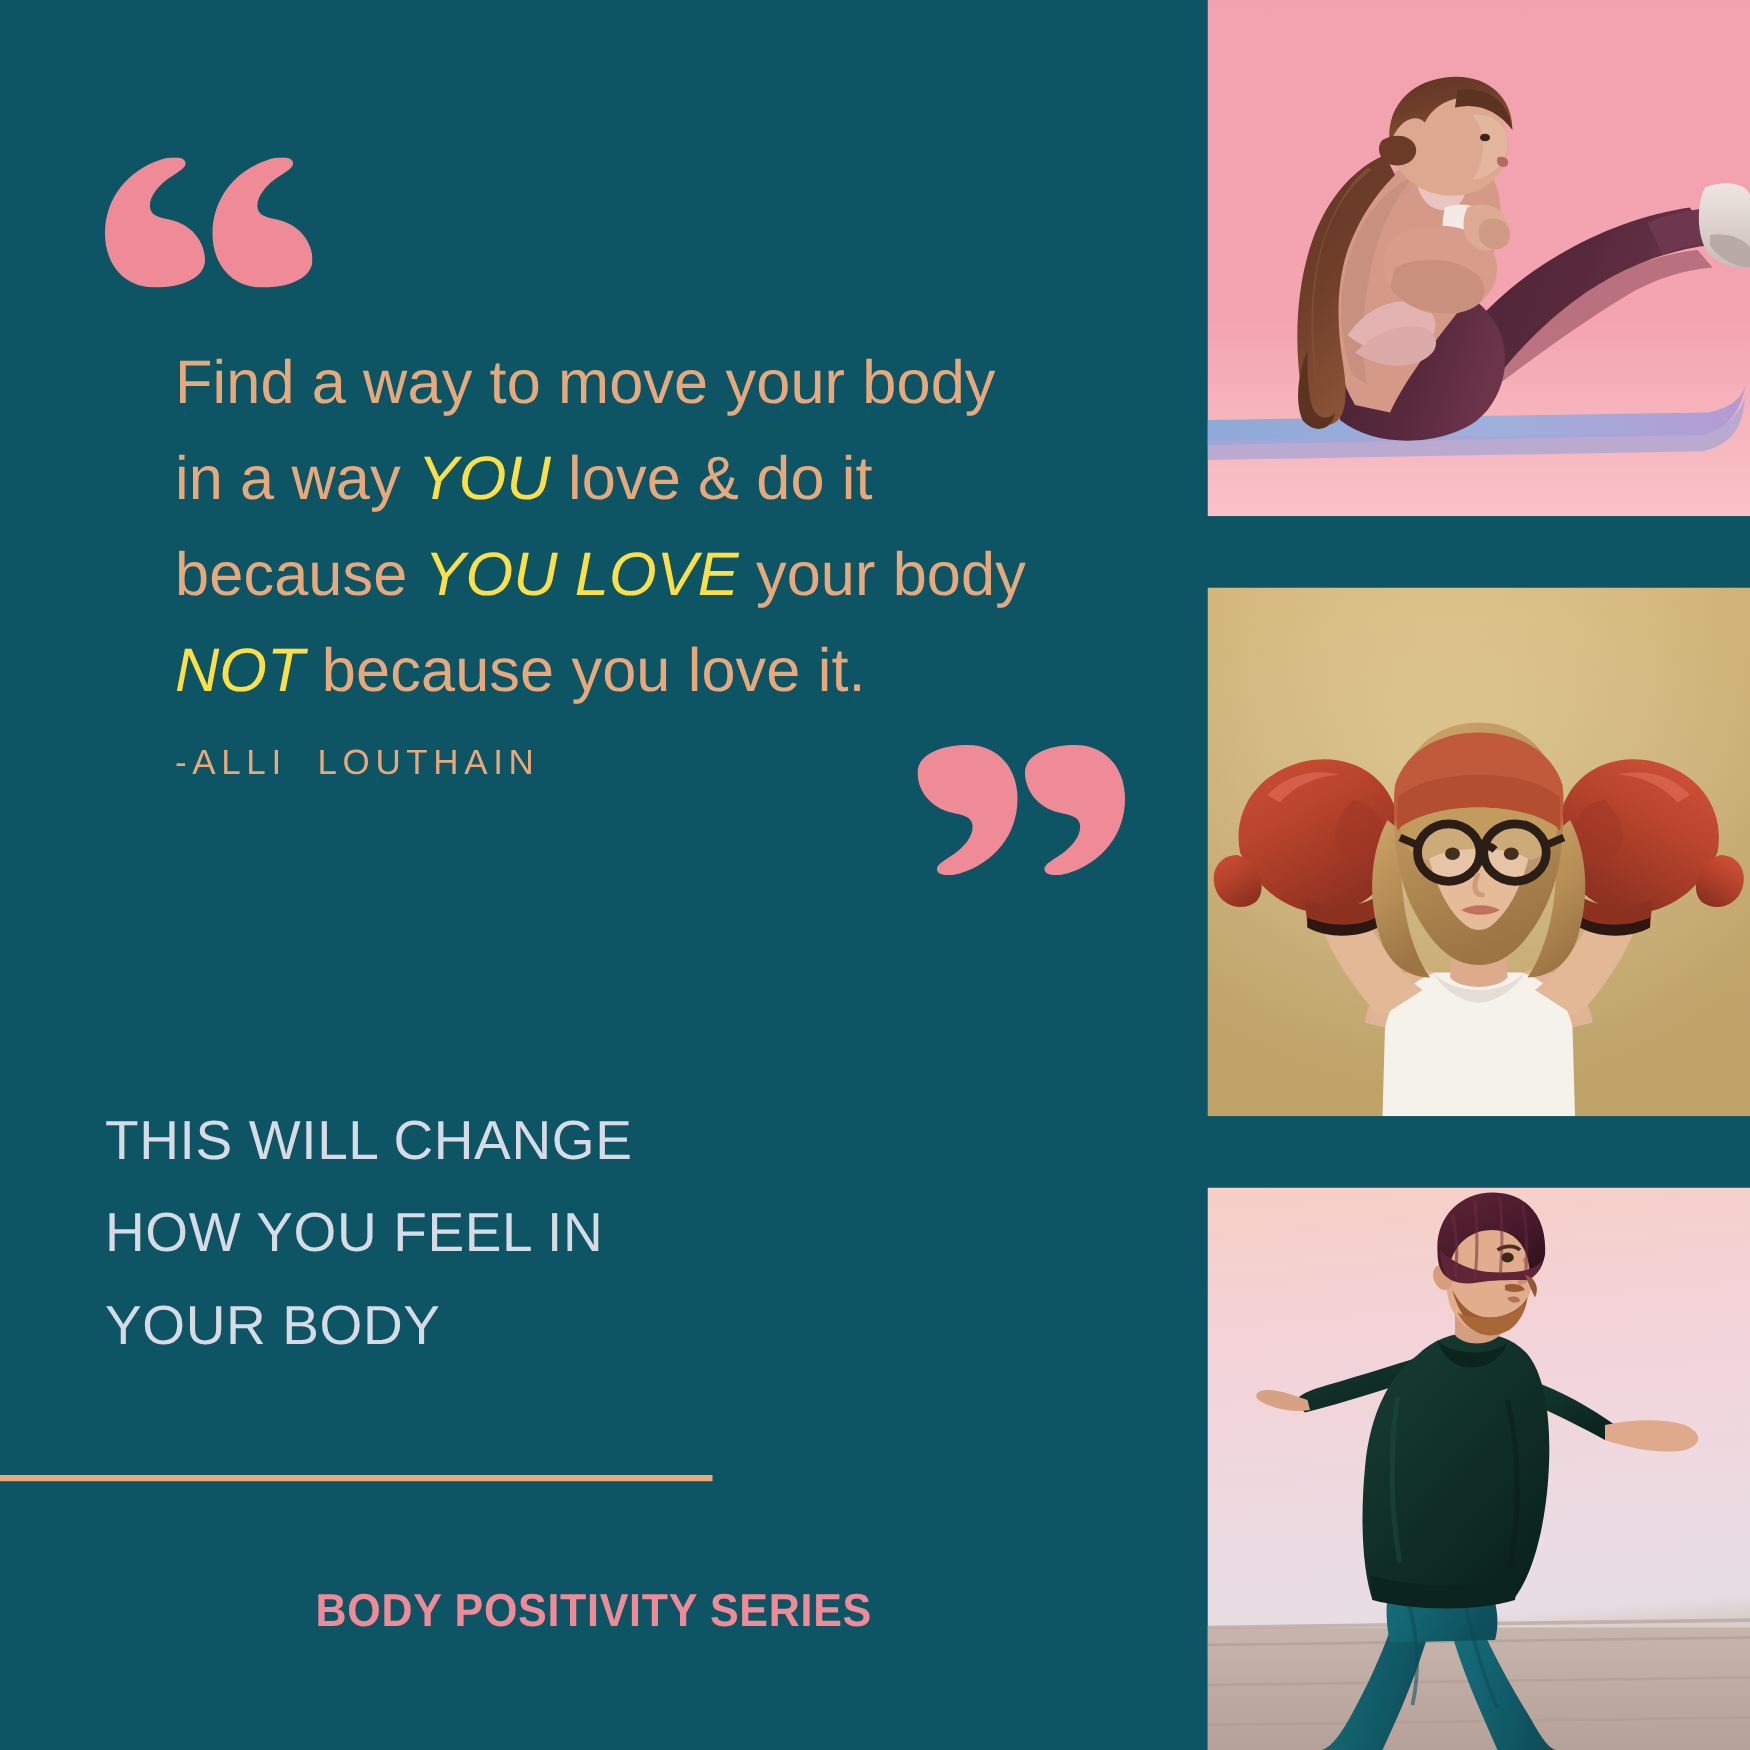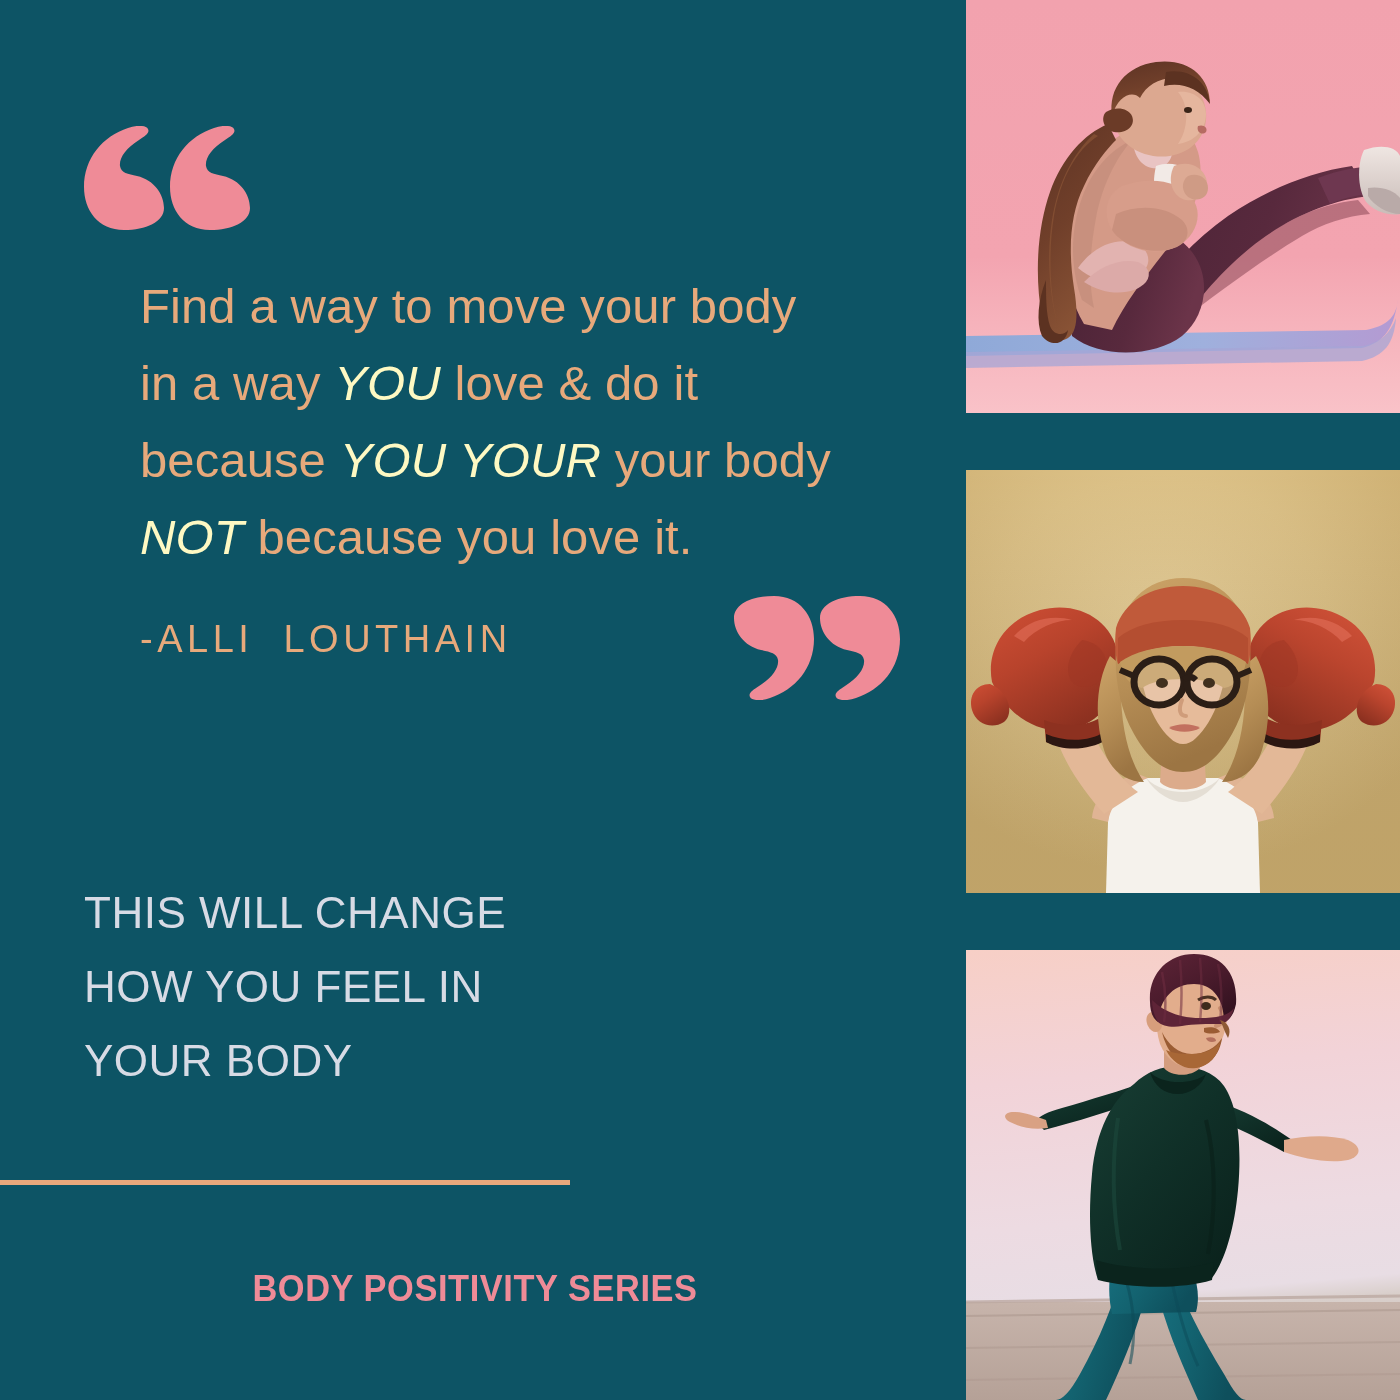--- a/index.html
+++ b/index.html
@@ -51,29 +51,29 @@
     top: 268px;
     width: 760px;
     font-size: 49px;
     line-height: 77px;
     color: #e7a97b;
     font-weight: 400;
     letter-spacing: 0.1px;
   }
   .quote-text .em {
     font-style: italic;
-    color: #fef9c3;
+    color: #fde047;
   }
 
   
   .attribution {
     position: absolute;
     left: 140px;
-    top: 618px;
-    font-size: 38px;
+    top: 594px;
+    font-size: 28px;
     letter-spacing: 4.5px;
     color: #e7a97b;
     font-weight: 400;
     white-space: pre;
   }
 
   
   .headline {
     position: absolute;
     left: 84px;
@@ -154,21 +154,21 @@
     <div class="quote-mark-open">
       <svg viewBox="0 0 166 104" xmlns="http://www.w3.org/2000/svg" aria-hidden="true">
         <path d="M40 104 C14 104 0 84 0 61 C0 32 19 10 44 2 C52 -1 62 -1 64 3 C66 7 61 10 55 14 C42 22 35 32 36 40 C37 47 44 48 53 50 C70 54 80 68 80 82 C80 96 62 104 40 104 Z" fill="#ef8b97"></path>
         <path d="M126 104 C100 104 86 84 86 61 C86 32 105 10 130 2 C138 -1 148 -1 150 3 C152 7 147 10 141 14 C128 22 121 32 122 40 C123 47 130 48 139 50 C156 54 166 68 166 82 C166 96 148 104 126 104 Z" fill="#ef8b97"></path>
       </svg>
     </div>
 
     <div class="quote-text">
       <span><span>Find a way to move your body</span></span><br>
       <span><span>in a way </span><span class="em">YOU</span><span> love &amp; do it</span></span><br>
-      <span><span>because </span><span class="em">YOU YOUR</span><span> your body</span></span><br>
+      <span><span>because </span><span class="em">YOU LOVE</span><span> your body</span></span><br>
       <span><span class="em">NOT</span><span> because you love it.</span></span>
     </div>
 
     <div class="attribution">-ALLI  LOUTHAIN</div>
 
     <div class="quote-mark-close">
       <svg viewBox="0 0 166 104" xmlns="http://www.w3.org/2000/svg" aria-hidden="true">
         <path d="M40 0 C66 0 80 20 80 43 C80 72 61 94 36 102 C28 105 18 105 16 101 C14 97 19 94 25 90 C38 82 45 72 44 64 C43 57 36 56 27 54 C10 50 0 36 0 22 C0 8 18 0 40 0 Z" fill="#ef8b97"></path>
         <path d="M126 0 C152 0 166 20 166 43 C166 72 147 94 122 102 C114 105 104 105 102 101 C100 97 105 94 111 90 C124 82 131 72 130 64 C129 57 122 56 113 54 C96 50 86 36 86 22 C86 8 104 0 126 0 Z" fill="#ef8b97"></path>
       </svg>

